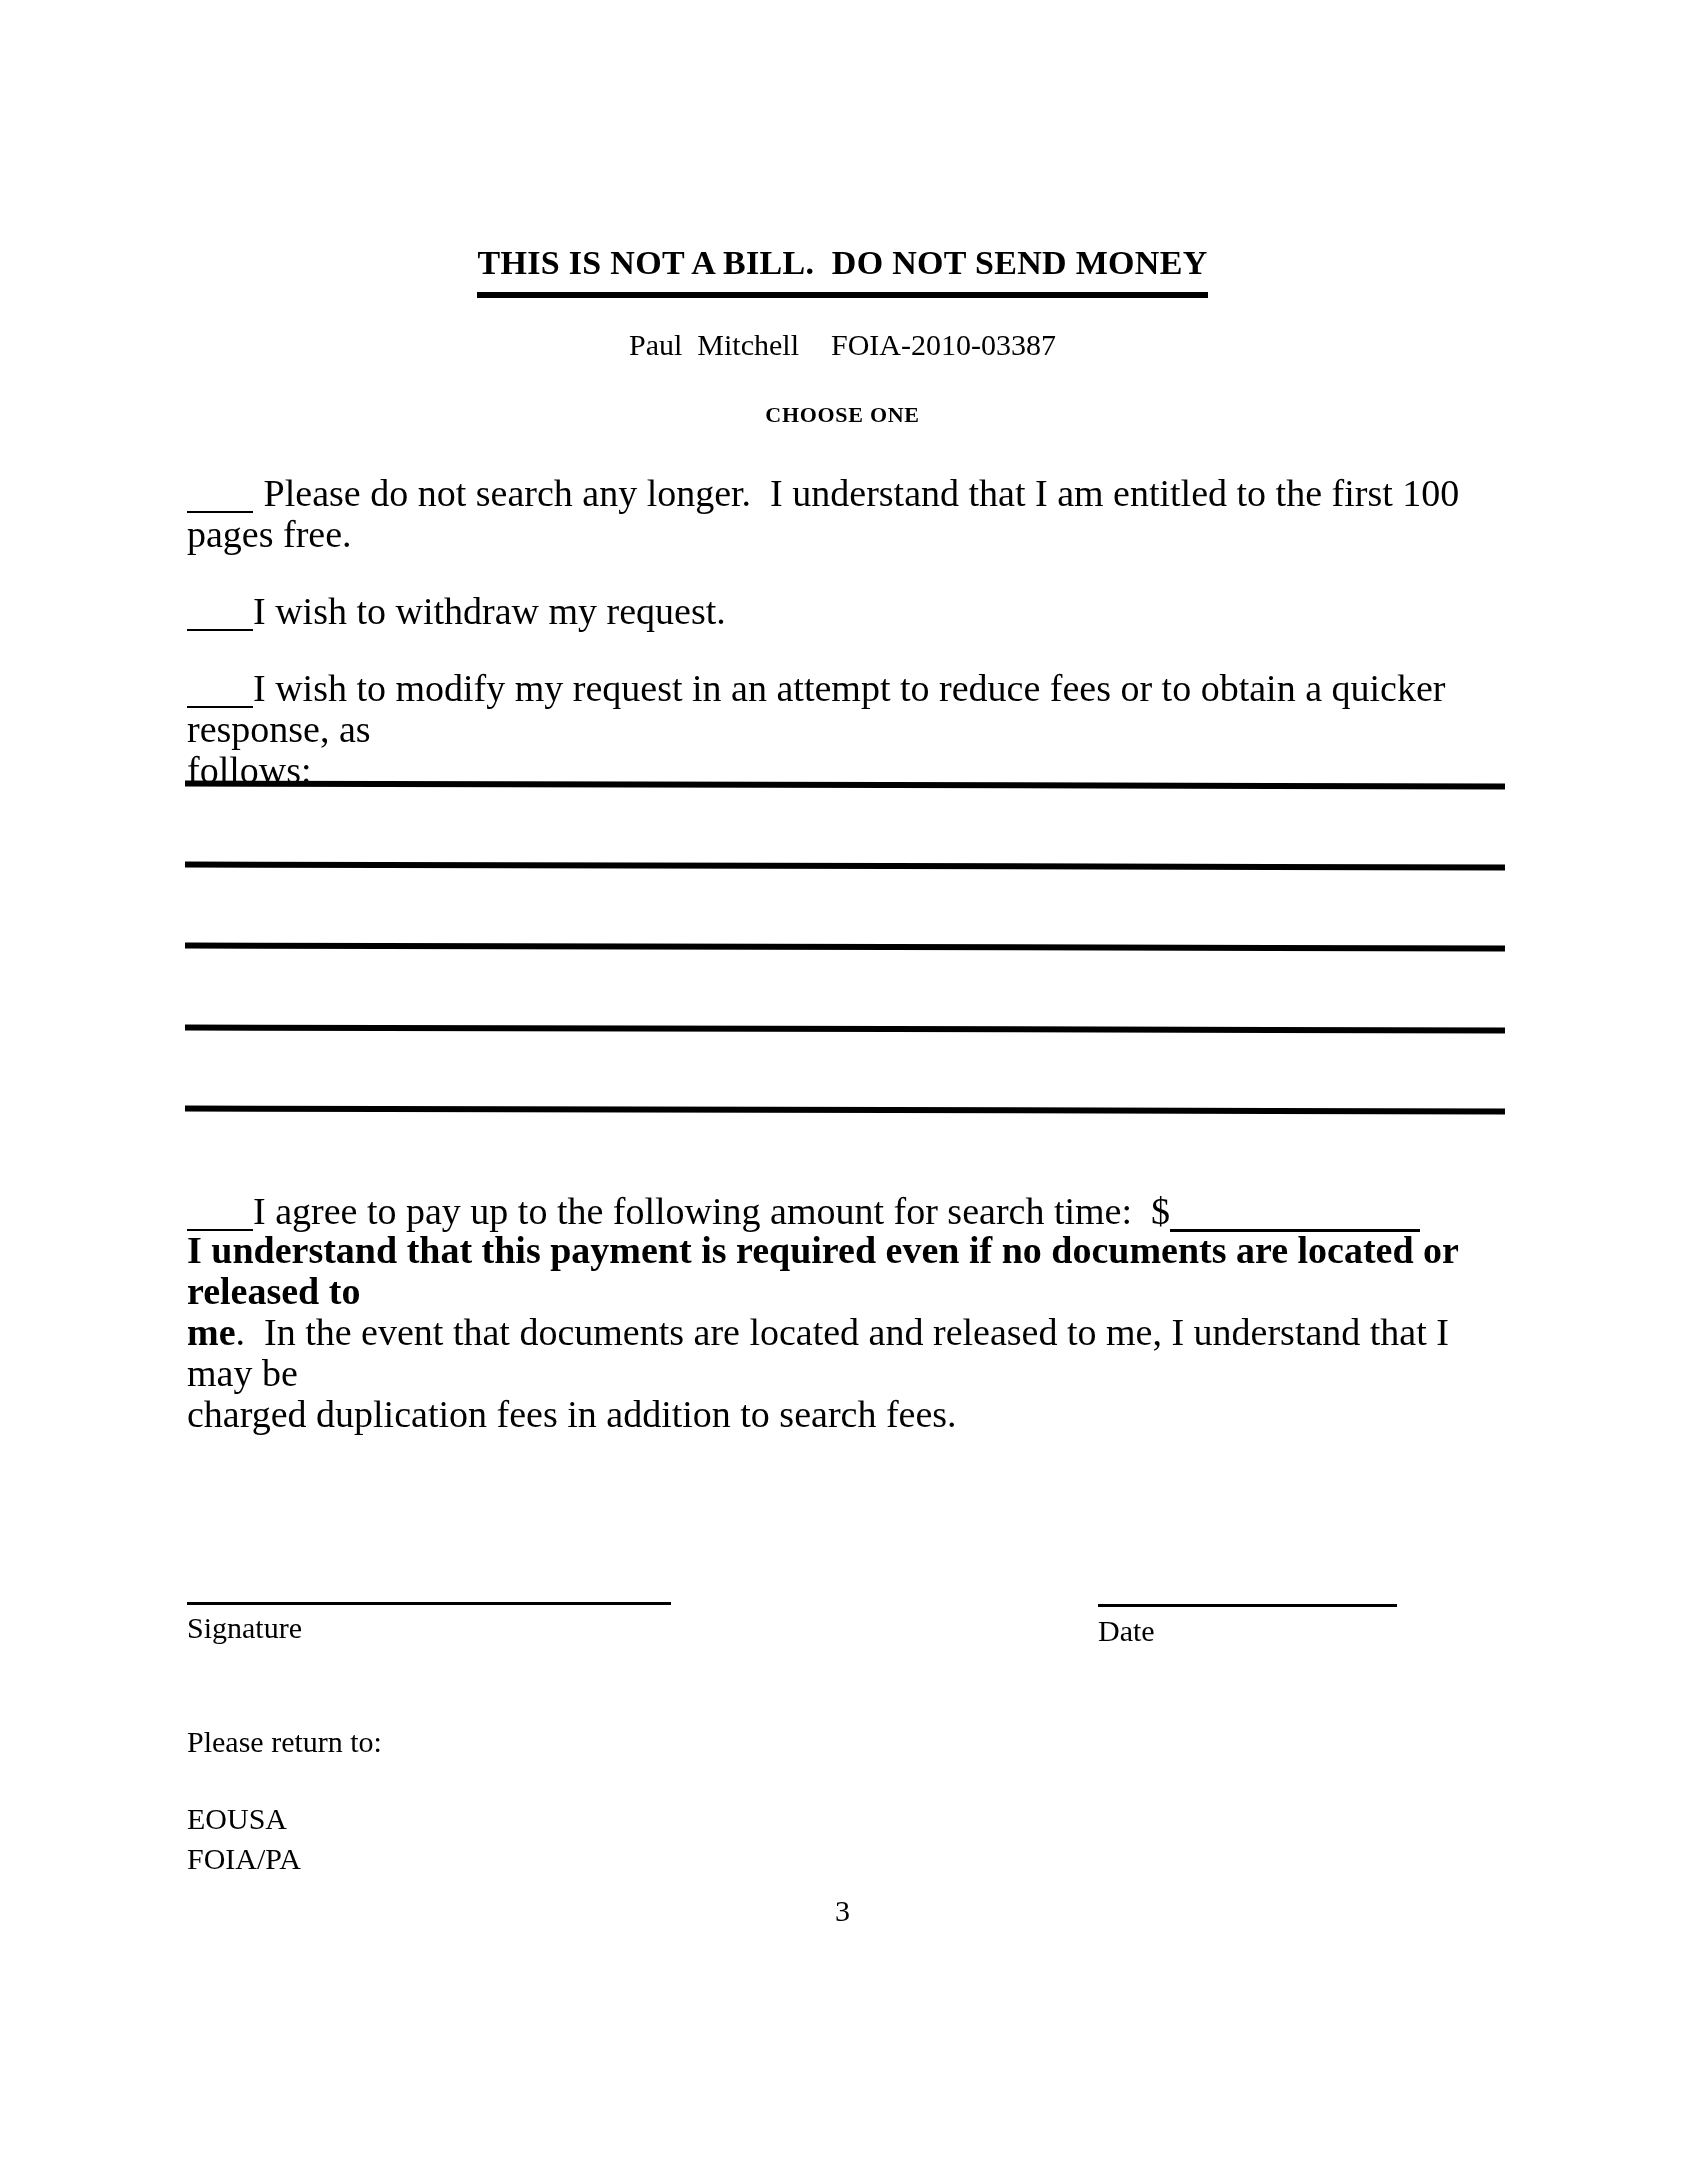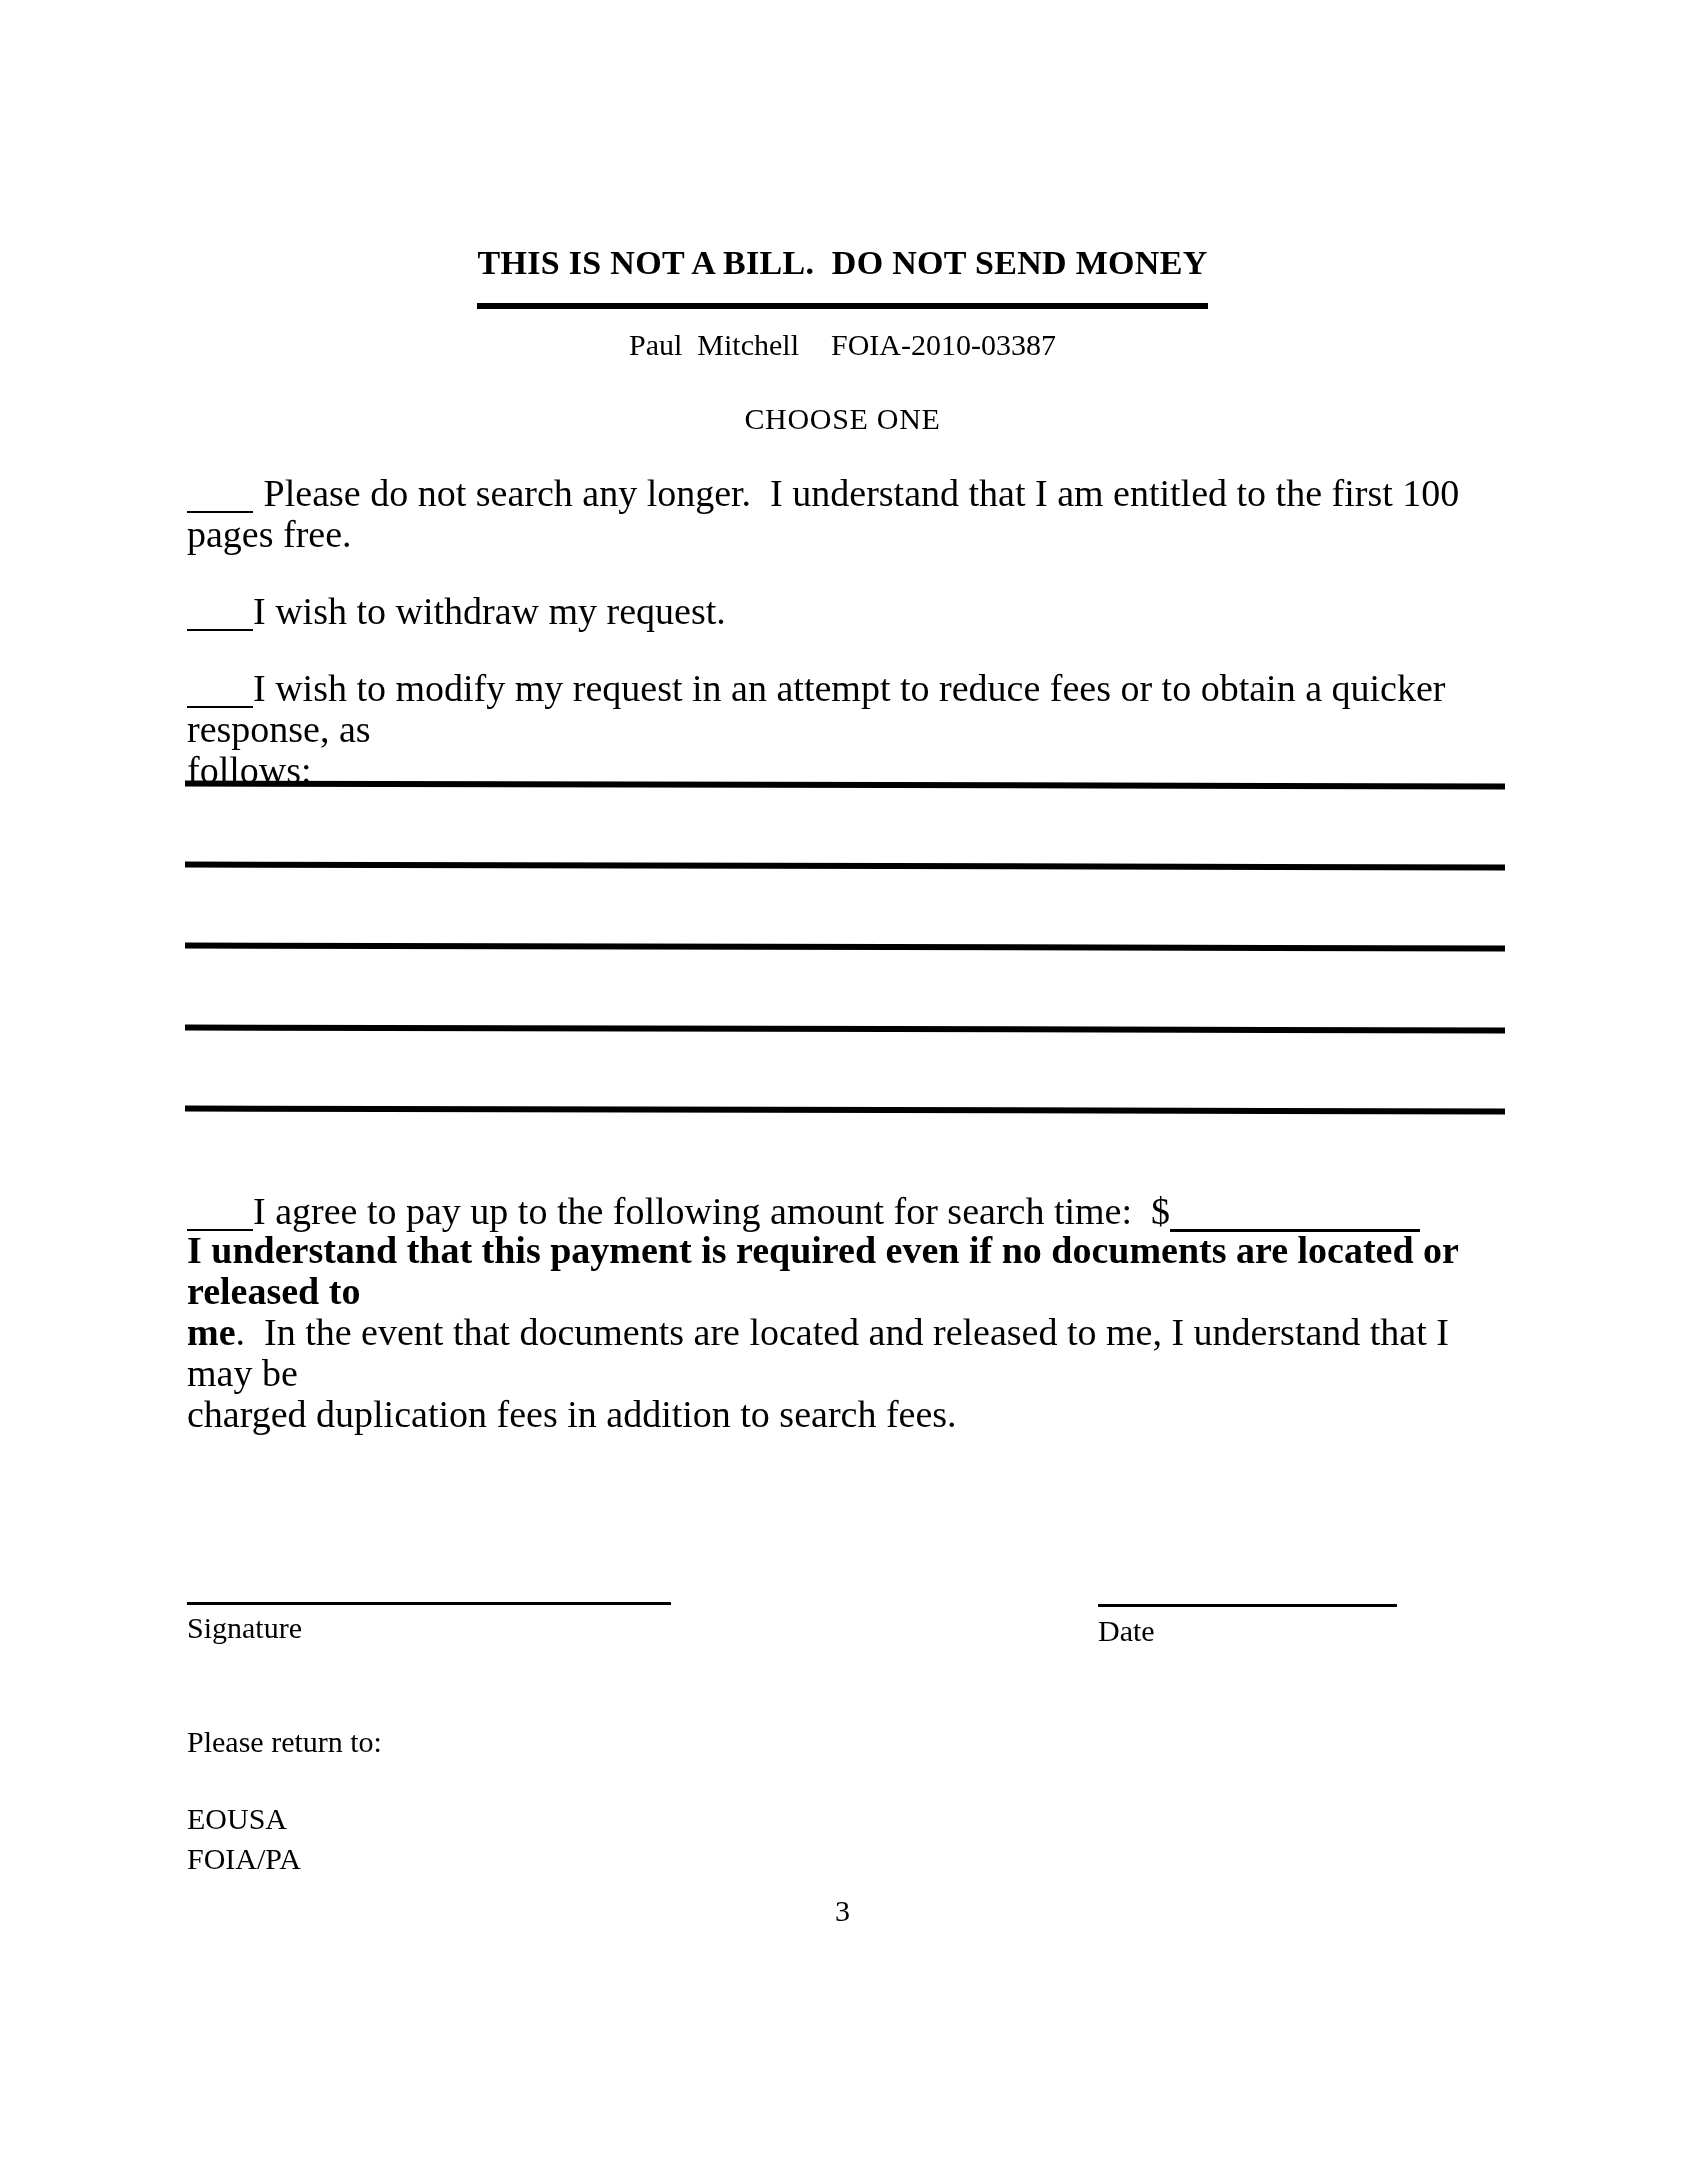--- a/index.html
+++ b/index.html
@@ -17,25 +17,25 @@
   .center{left:0;width:1685px;text-align:center;}
   .body-text{font-size:38px;line-height:41px;}
   .banner{
     font-size:34px;
     font-weight:bold;
     letter-spacing:0.3px;
   }
   .banner-inner{
     display:inline-block;
     border-bottom:6px solid #000;
-    padding-bottom:21px;
+    padding-bottom:10px;
   }
   .requester{font-size:30px;}
   .case-gap{display:inline-block;margin-left:32px;}
-  .heading{font-size:30px;font-weight:normal;letter-spacing:0.7px;}
+  .heading{font-size:22px;font-weight:bold;letter-spacing:0.7px;}
   .option{left:187px;width:1305px;}
   .blank{
     display:inline-block;
     border-bottom:2.6px solid #000;
     vertical-align:-6.6px;
   }
   .blank-choice{width:66px;}
   .blank-gap{margin-right:10.6px;}
   .blank-amount{width:250px;border-bottom-width:3.3px;vertical-align:-8px;}
   .fill-line{

